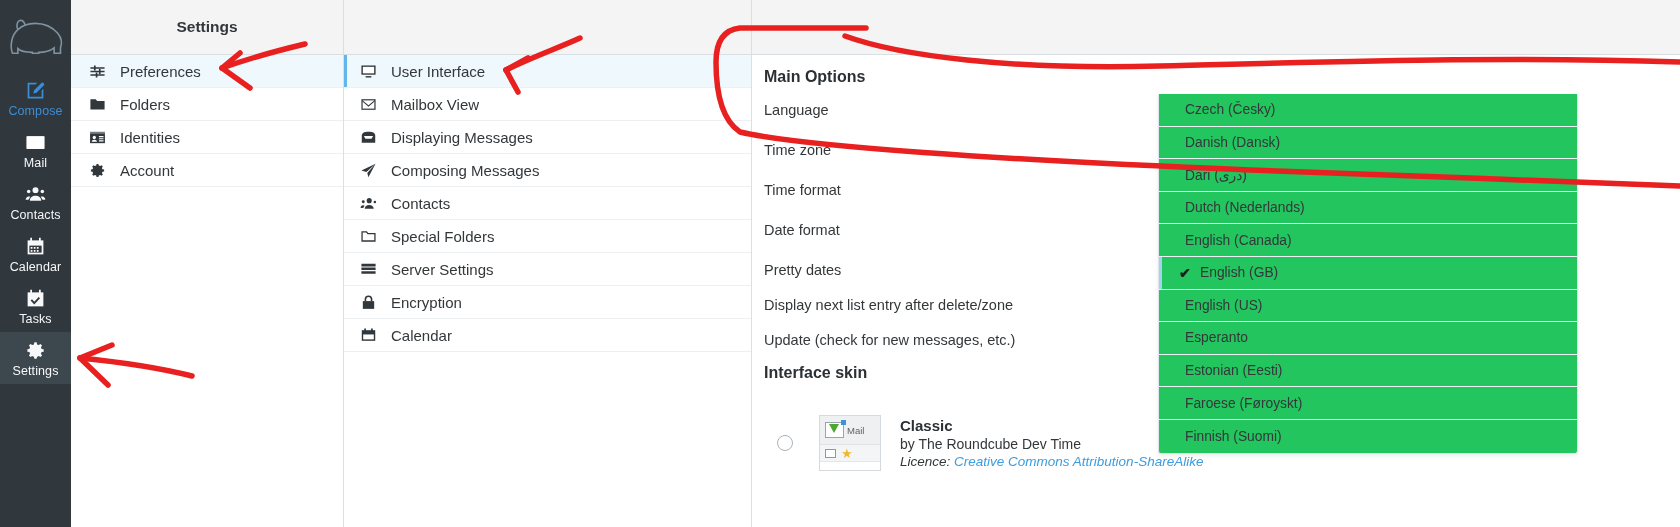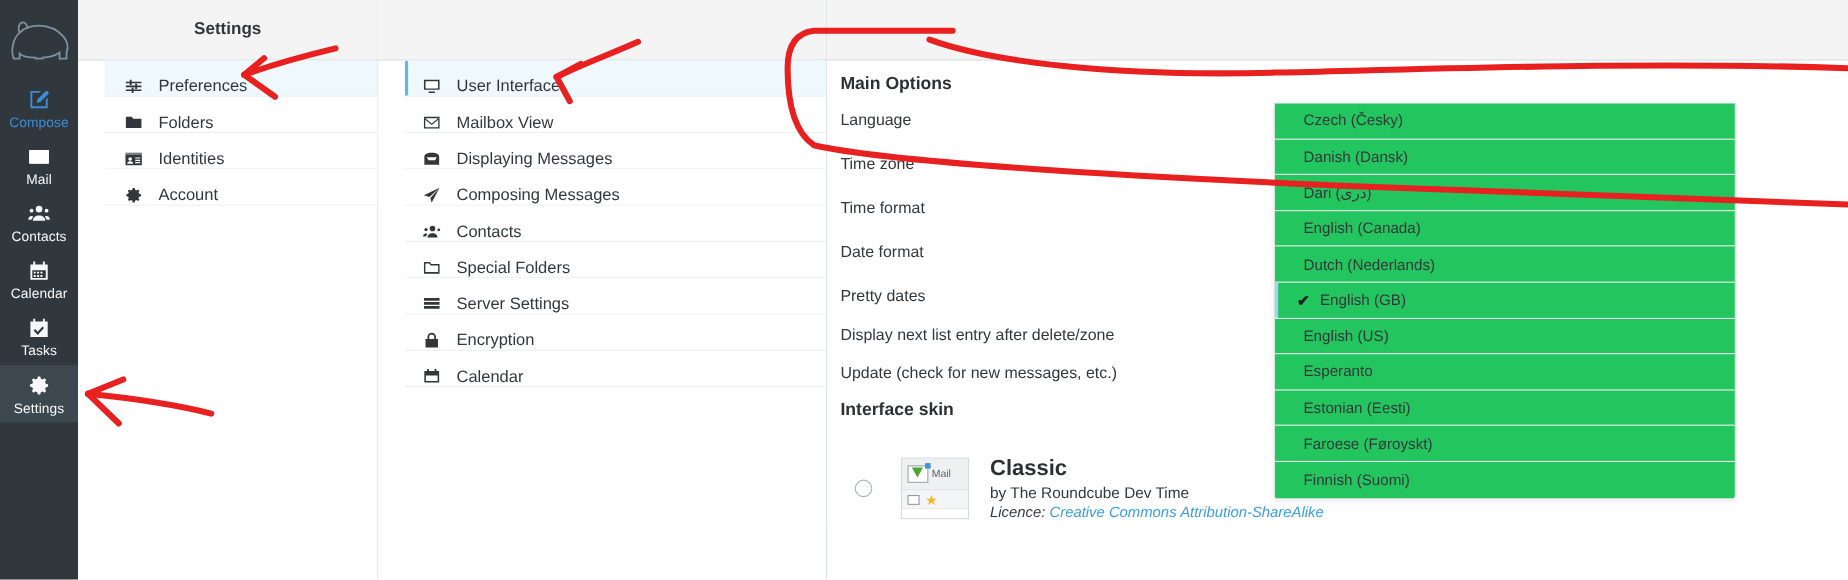--- a/index.html
+++ b/index.html
@@ -40,26 +40,25 @@
     background: #fff; border-right: 1px solid #dadfe3;
     display: flex; flex-direction: column;
   }
   .panel-header {
     height: 55px; background: #f4f4f4;
     border-bottom: 1px solid #dadfe3;
     display: flex; align-items: center; justify-content: center;
     font-size: 15.5px; font-weight: bold; color: #33373a;
   }
   .listrow {
-    height: 33px; display: flex; align-items: flex-end;
+    height: 33px; display: flex; align-items: center;
     padding-left: 16px; gap: 13px;
     border-bottom: 1px solid #edf0f2;
     font-size: 15px; color: #33373a;
     background: #fff;
-    margin-left: 24px;
   }
   .listrow.active { background: #eff8fd; }
   .listrow .ric { width: 20px; display: flex; align-items: center; justify-content: center; }
   .listrow .ric svg { width: 17px; height: 17px; fill: #31373b; }
 
   
   .panel2 {
     width: 408px; flex: 0 0 408px; height: 527px;
     background: #fff; border-right: 1px solid #dadfe3;
     display: flex; flex-direction: column;
@@ -138,21 +137,21 @@
   .mailglyph { width: 19px; height: 16px; position: relative; }
   .mailglyph .env { position: absolute; inset: 0; border: 1.5px solid #9aa4ab; background: #fff; }
   .mailglyph .arr { position: absolute; left: 4px; top: 2px; width: 0; height: 0;
         border-left: 5px solid transparent; border-right: 5px solid transparent; border-top: 9px solid #4aa832; }
   .mailglyph .dot { position: absolute; right: -2px; top: -2px; width: 5px; height: 5px; background: #3b93dd; }
   .mailtxt { font-size: 9.5px; color: #5b6469; }
   .sq { width: 11px; height: 9px; border: 1.2px solid #8f99a0; background: #fff; }
   .star { color: #f0b829; font-size: 13px; line-height: 1; }
 
   .skin-meta { margin-left: 19px; display: flex; flex-direction: column; gap: 2px; }
-  .skin-name { font-size: 20px; font-weight: bold; color: #2b3035; }
+  .skin-name { font-size: 15px; font-weight: bold; color: #2b3035; }
   .skin-author { font-size: 14px; color: #33373a; }
   .skin-lic { font-size: 13.5px; font-style: italic; color: #33373a; }
   .skin-lic a { color: #3b9ce0; text-decoration: none; font-style: italic; }
 
   
   .annot { position: absolute; left: 0; top: 0; width: 1680px; height: 527px; pointer-events: none; }
 </style>
 </head>
 <body>
 
@@ -456,22 +455,22 @@
         </span>
         <span class="skin-meta">
           <span class="skin-name">Elastic</span>
         </span>
       </div>
 
       <div class="dropdown">
         <div class="dd-item">Czech (Česky)</div>
         <div class="dd-item">Danish (Dansk)</div>
         <div class="dd-item">Dari (دری)</div>
+        <div class="dd-item">Dutch (Nederlands)</div>
         <div class="dd-item">English (Canada)</div>
-        <div class="dd-item">Dutch (Nederlands)</div>
         <div class="dd-item sel-item">
           <span class="chk">✔</span>
           <span>English (GB)</span>
         </div>
         <div class="dd-item">English (US)</div>
         <div class="dd-item">Esperanto</div>
         <div class="dd-item">Estonian (Eesti)</div>
         <div class="dd-item">Faroese (Føroyskt)</div>
         <div class="dd-item">Finnish (Suomi)</div>
       </div>

